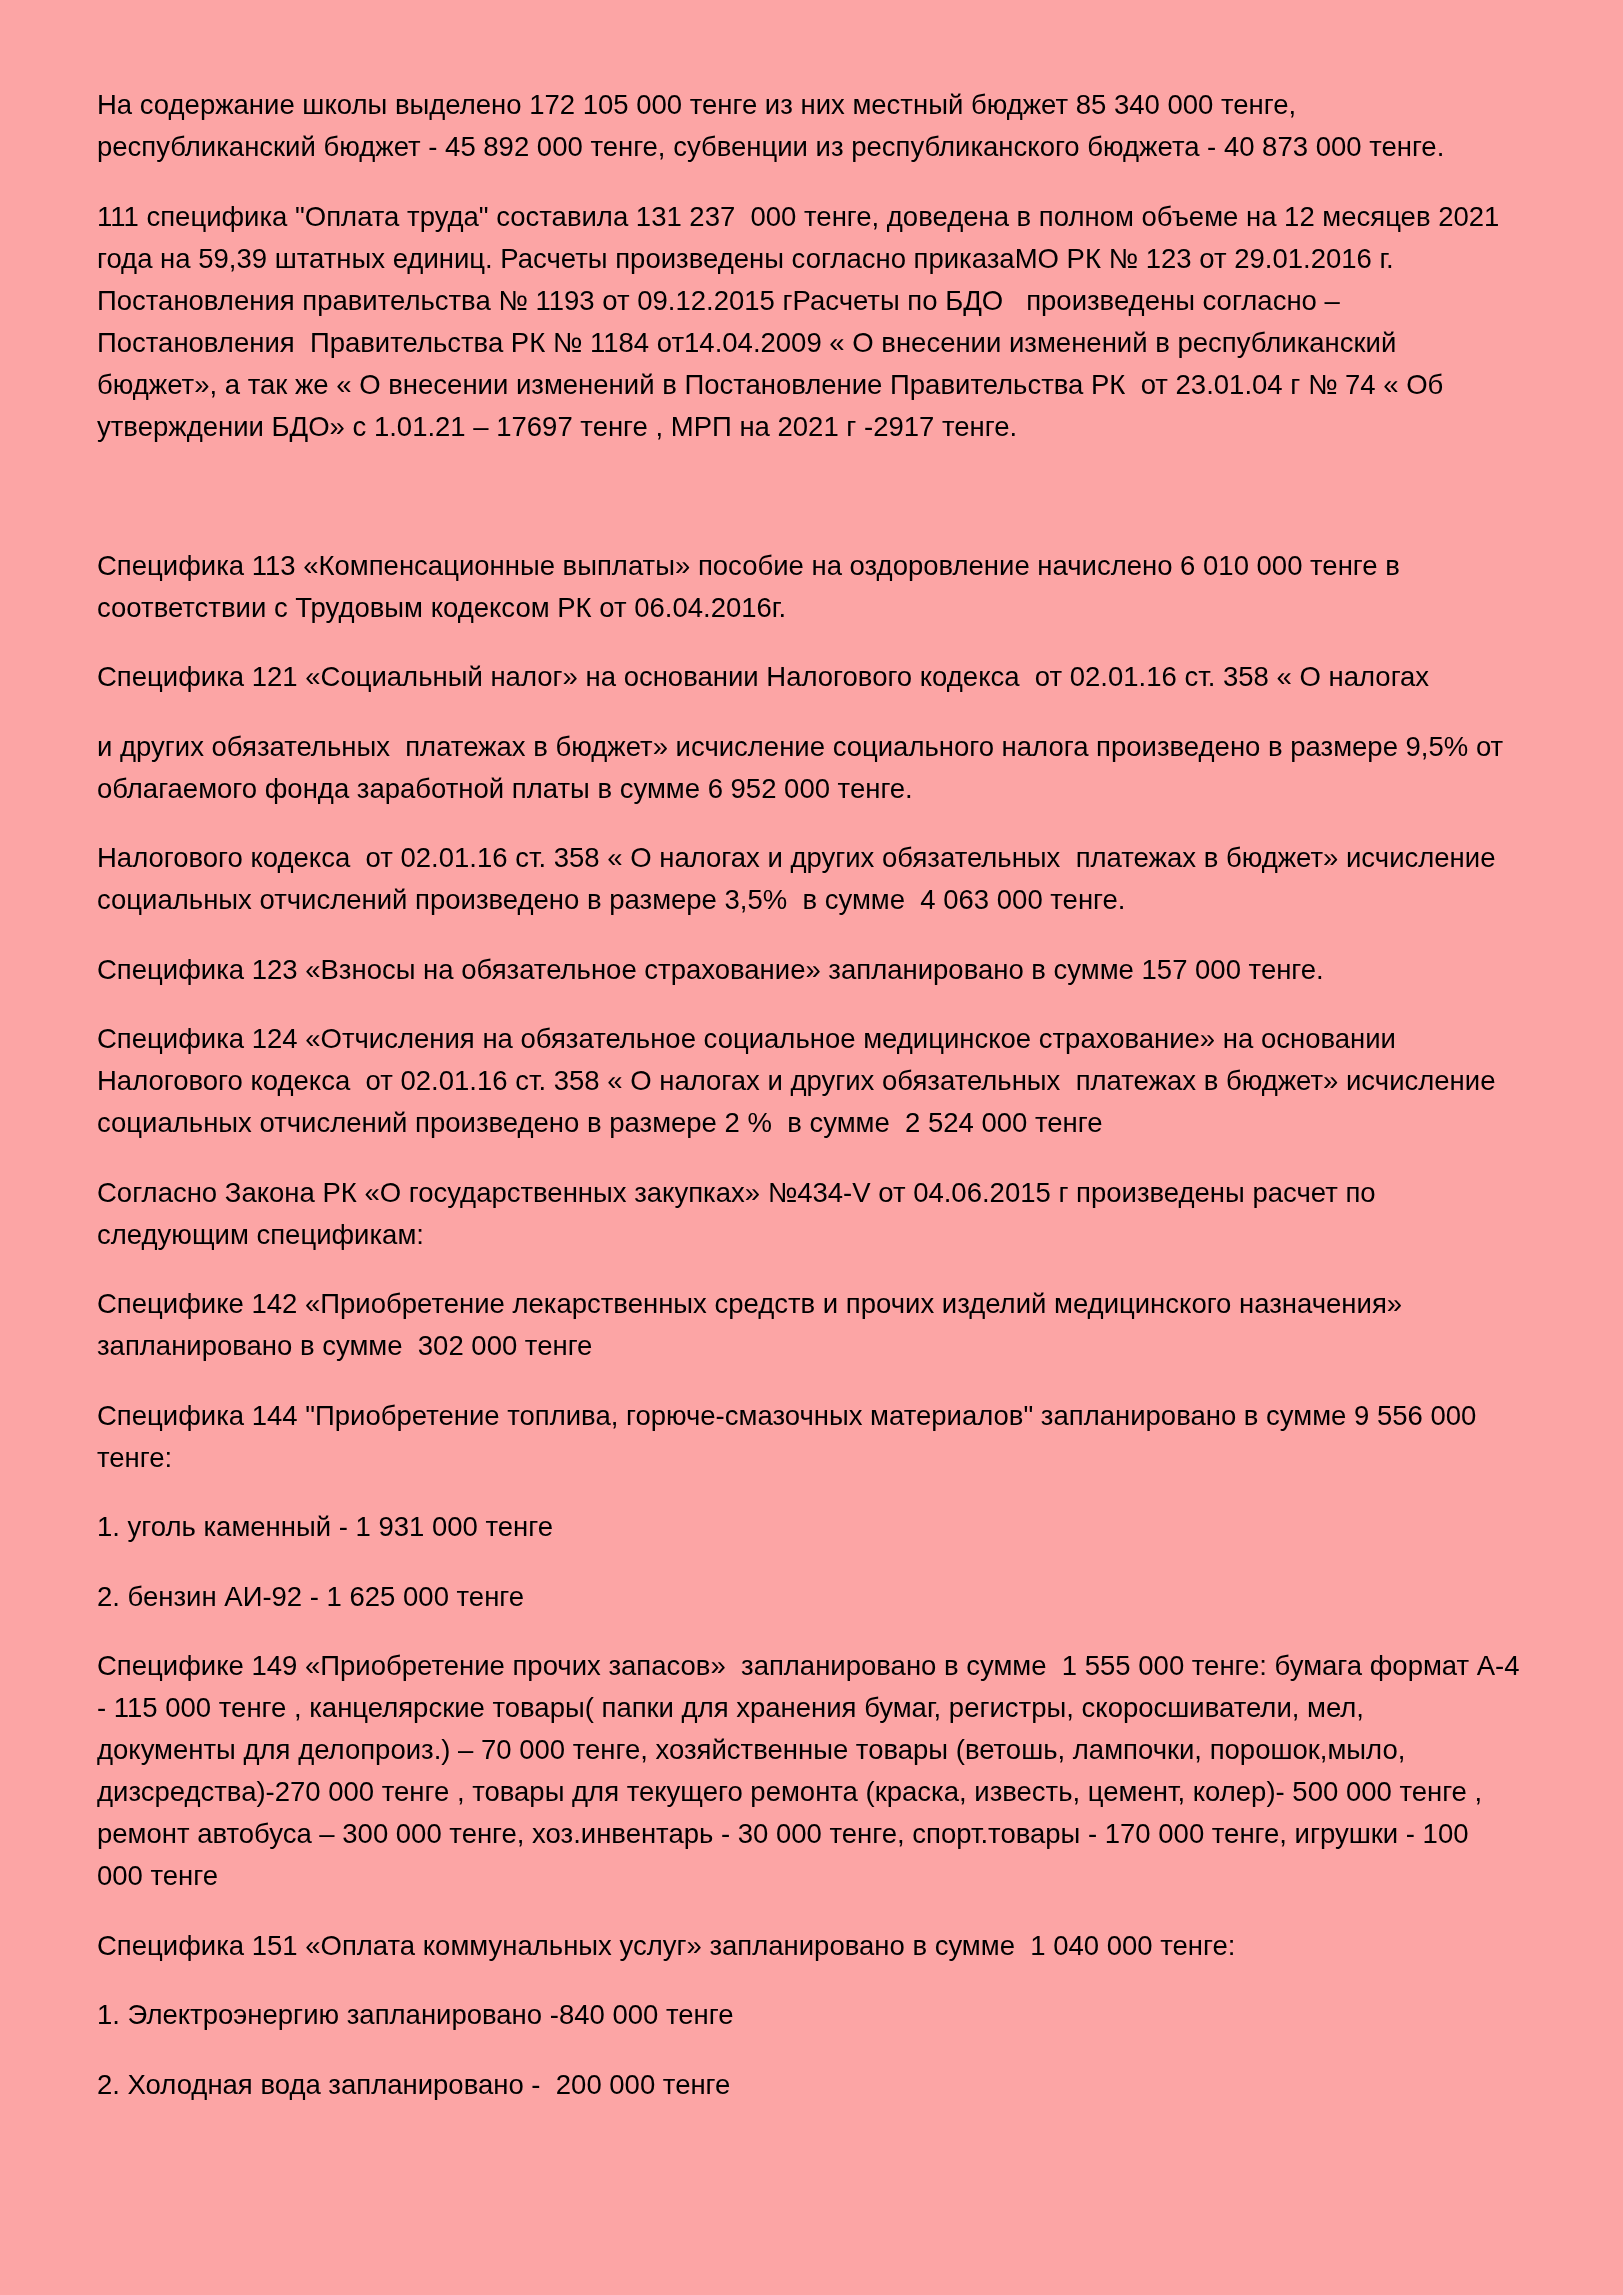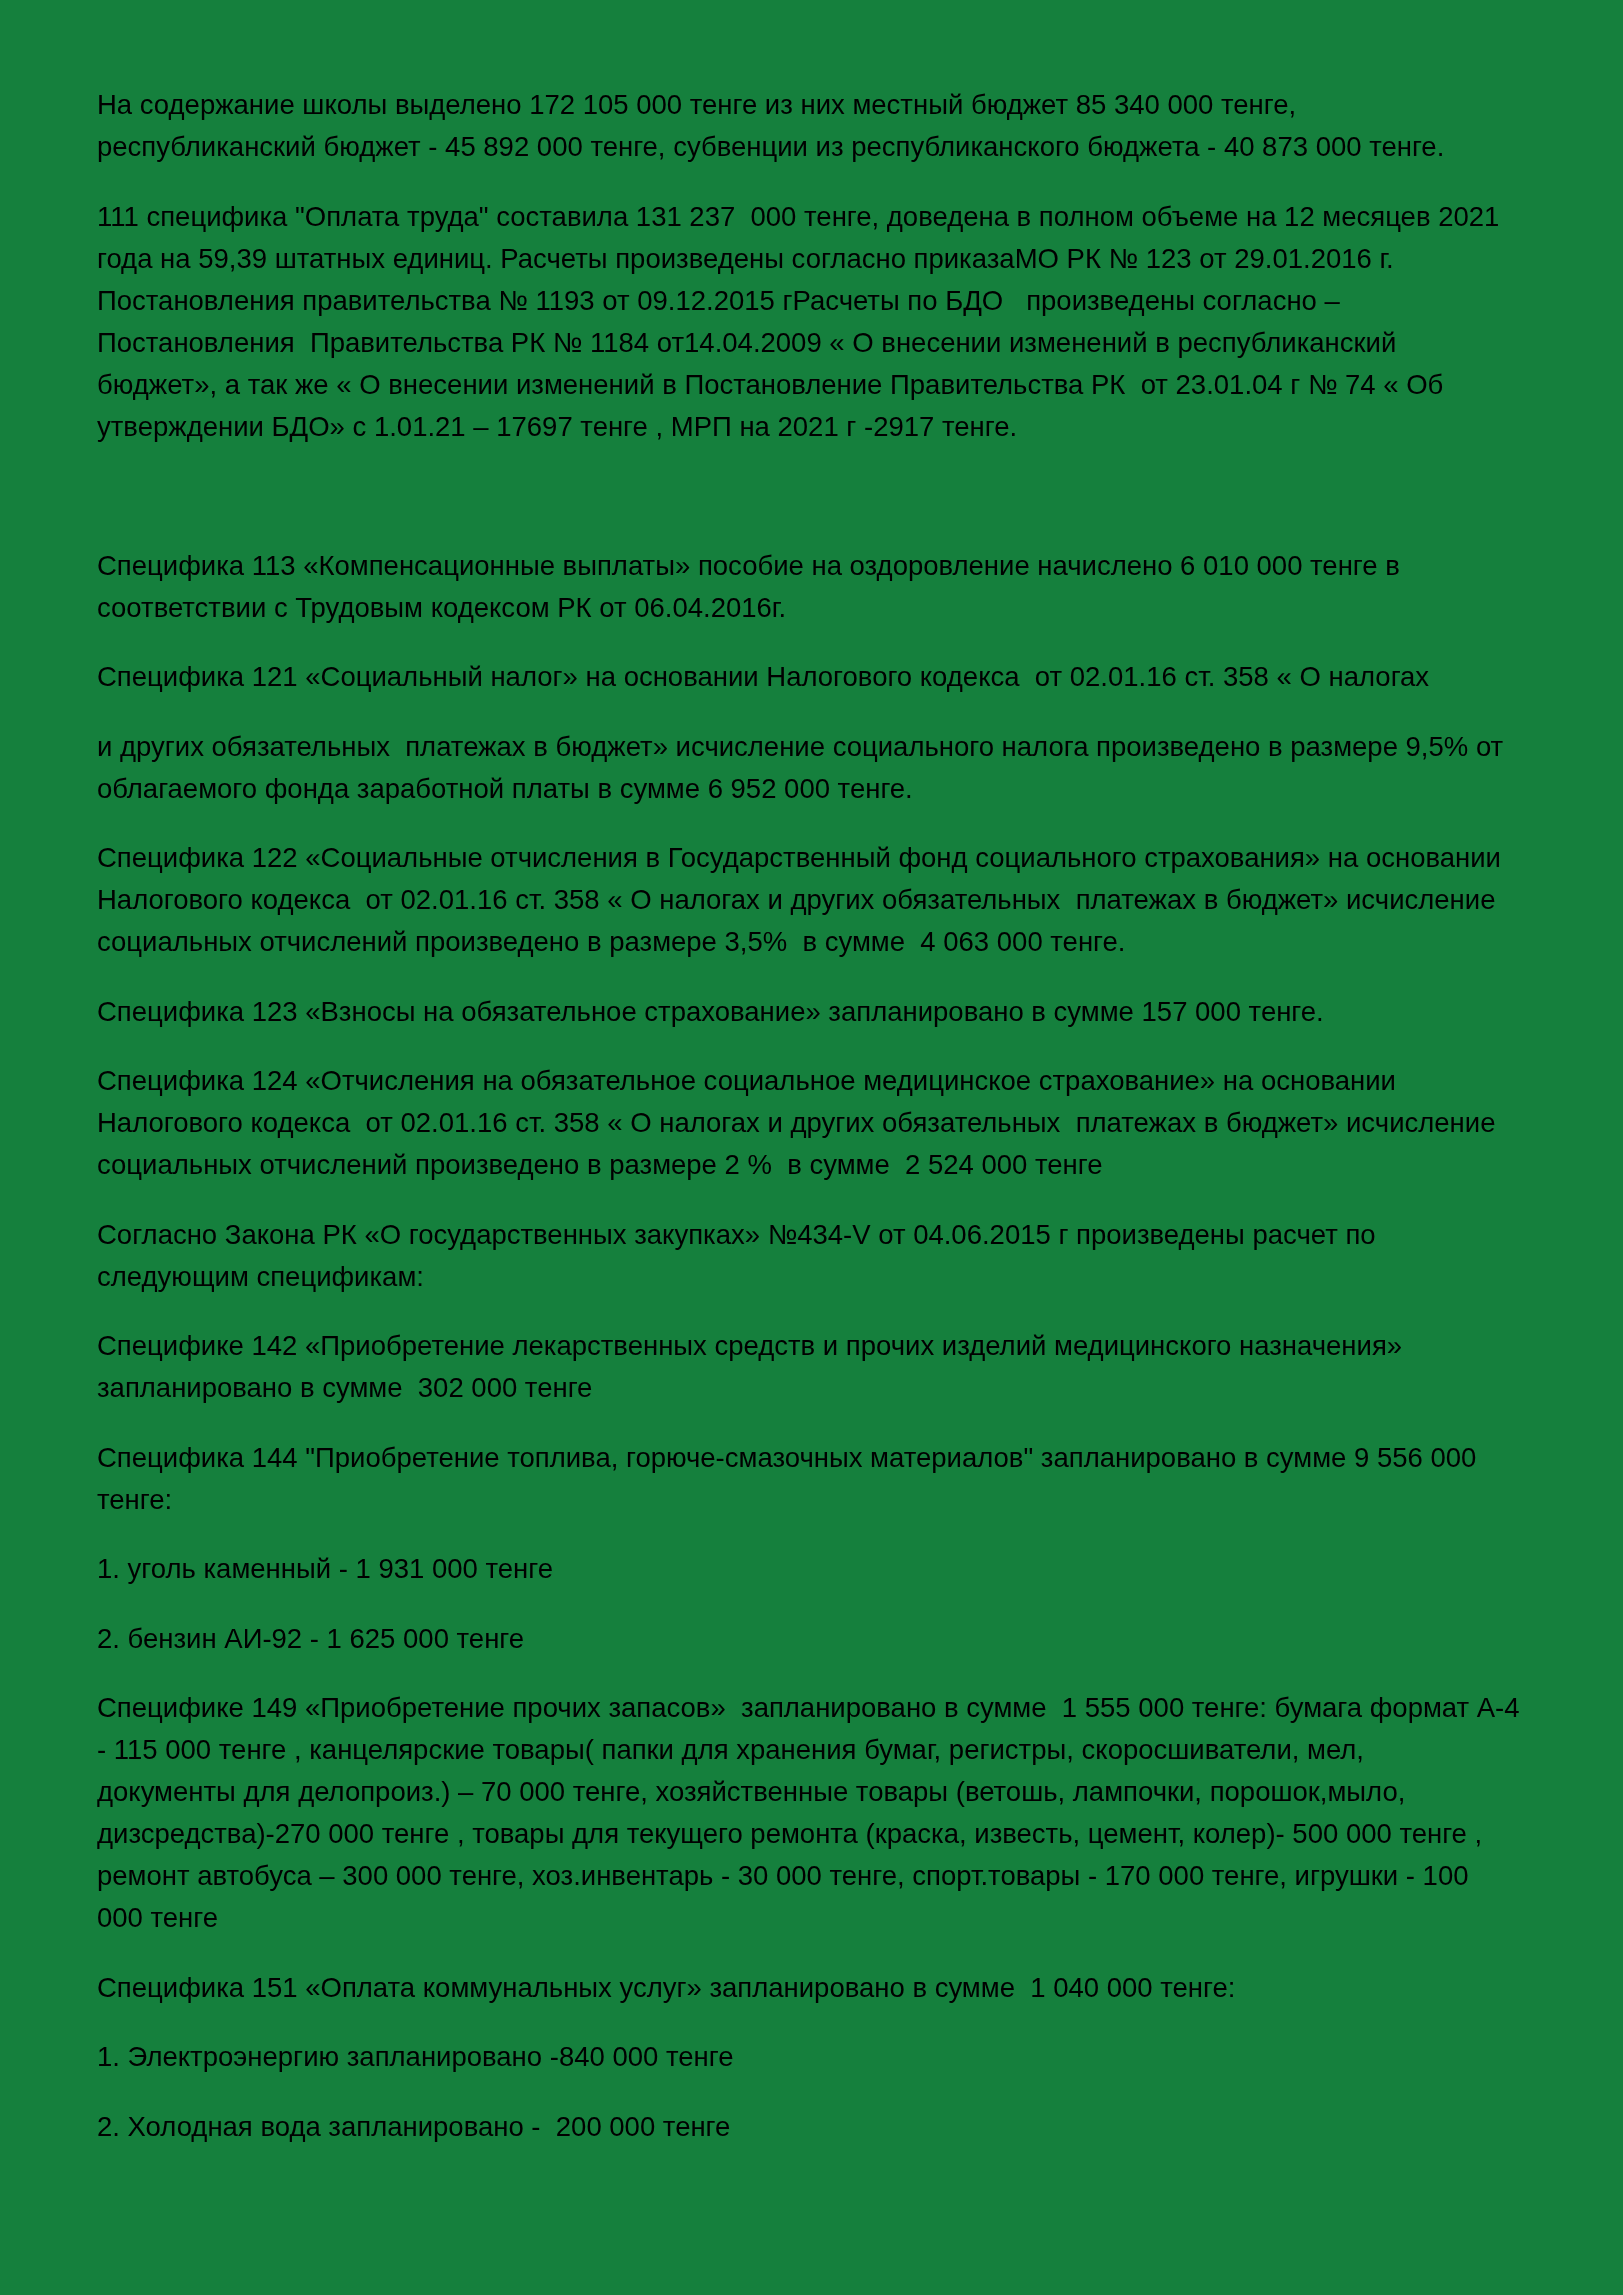--- a/index.html
+++ b/index.html
@@ -5,21 +5,21 @@
 <style>
   html, body {
     margin: 0;
     padding: 0;
     background: #ffffff;
   }
   .page {
     position: relative;
     width: 1623px;
     height: 2295px;
-    background: #15803d;
+    background: #fca5a5;
     overflow: hidden;
     font-family: "Liberation Sans", "DejaVu Sans", sans-serif;
     color: #000000;
   }
   .doc-body {
     position: absolute;
     left: 97px;
     top: 84px;
     width: 1498px;
   }
@@ -64,21 +64,20 @@
         <span class="line">соответствии с Трудовым кодексом РК от 06.04.2016г.</span>
       </div>
       <div class="para">
         <span class="line">Специфика 121 «Социальный налог» на основании Налогового кодекса  от 02.01.16 ст. 358 « О налогах</span>
       </div>
       <div class="para">
         <span class="line">и других обязательных  платежах в бюджет» исчисление социального налога произведено в размере 9,5% от</span>
         <span class="line">облагаемого фонда заработной платы в сумме 6 952 000 тенге.</span>
       </div>
       <div class="para">
-        <span class="line">Специфика 122 «Социальные отчисления в Государственный фонд социального страхования» на основании</span>
         <span class="line">Налогового кодекса  от 02.01.16 ст. 358 « О налогах и других обязательных  платежах в бюджет» исчисление</span>
         <span class="line">социальных отчислений произведено в размере 3,5%  в сумме  4 063 000 тенге.</span>
       </div>
       <div class="para">
         <span class="line">Специфика 123 «Взносы на обязательное страхование» запланировано в сумме 157 000 тенге.</span>
       </div>
       <div class="para">
         <span class="line">Специфика 124 «Отчисления на обязательное социальное медицинское страхование» на основании</span>
         <span class="line">Налогового кодекса  от 02.01.16 ст. 358 « О налогах и других обязательных  платежах в бюджет» исчисление</span>
         <span class="line">социальных отчислений произведено в размере 2 %  в сумме  2 524 000 тенге</span>

